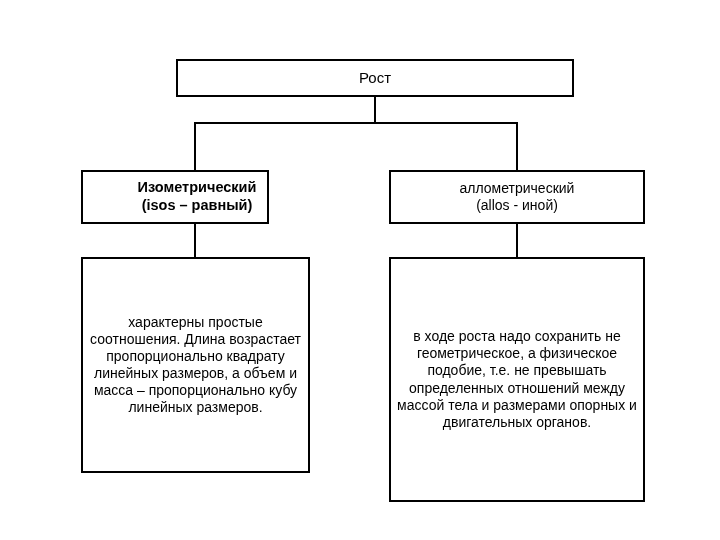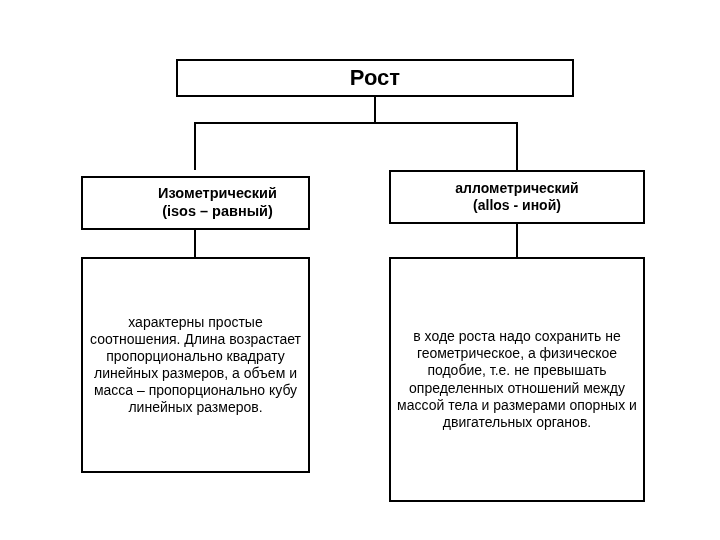--- a/index.html
+++ b/index.html
@@ -40,48 +40,48 @@
   }
 
   
   #node-root {
     left: 176px;
     top: 59px;
     width: 398px;
     height: 38px;
   }
   #node-root .node-text {
-    font-size: 22px;
-    font-weight: bold;
+    font-size: 15px;
+    font-weight: normal;
     text-align: center;
   }
 
   
   #node-isometric {
     left: 81px;
-    top: 176px;
-    width: 229px;
+    top: 170px;
+    width: 188px;
     height: 54px;
     padding-left: 44px;
   }
   #node-isometric .node-text {
     font-size: 14.5px;
     font-weight: bold;
   }
 
   
   #node-allometric {
     left: 389px;
     top: 170px;
     width: 256px;
     height: 54px;
   }
   #node-allometric .node-text {
     font-size: 14px;
-    font-weight: bold;
+    font-weight: normal;
   }
 
   
   #node-isometric-body {
     left: 81px;
     top: 257px;
     width: 229px;
     height: 216px;
     padding: 17px 6px;
   }

